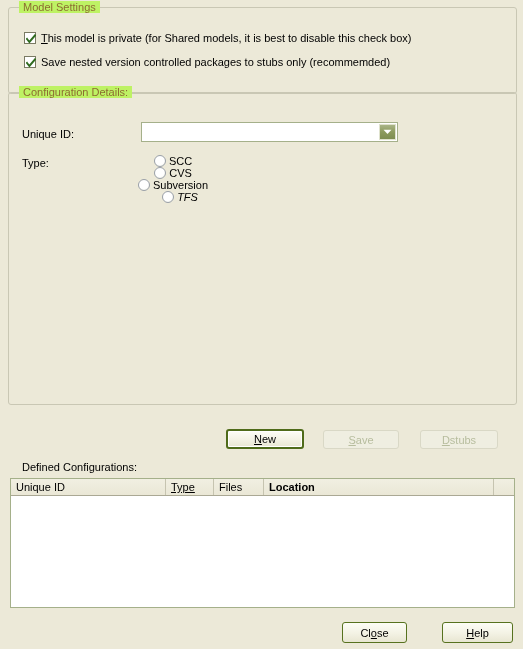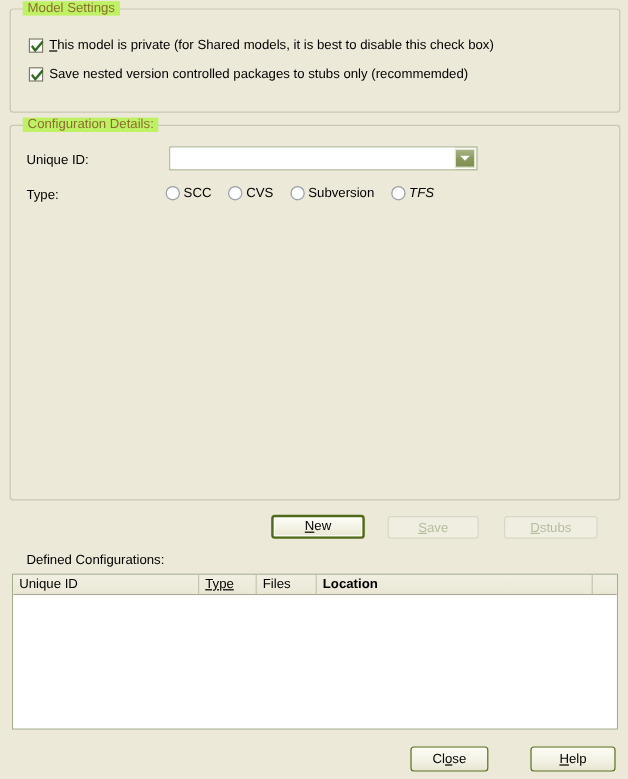--- a/index.html
+++ b/index.html
@@ -96,20 +96,21 @@
     justify-content: center;
   }
   .combo .combo-btn svg { display: block; }
 
   
   .radiorow {
     position: absolute;
     display: flex;
     align-items: center;
     white-space: nowrap;
+    flex-direction: column;
   }
   .radio-item {
     display: flex;
     align-items: center;
     margin-right: 14px;
     white-space: nowrap;
   }
   .rbox {
     width: 12px;
     height: 12px;
@@ -198,21 +199,21 @@
 
 <div class="checkrow" style="left:24px; top:56px;">
   <span class="cbox">
     <svg width="10" height="10" viewBox="0 0 10 10" aria-hidden="true" style="display: block;">
       <path d="M1 5 L3.4 8 L9 1.4" stroke="#2f6b1f" stroke-width="2" fill="none" stroke-linecap="square"></path>
     </svg>
   </span>
   <span class="lbl"><span>Save nested version controlled packages to stubs only (recommemded)</span></span>
 </div>
 
-<div class="groupbox" style="left:8px; top:104px; width:507px; height:311px;">
+<div class="groupbox" style="left:8px; top:92px; width:507px; height:311px;">
   <span class="gb-title">Configuration Details:</span>
 </div>
 
 <span class="plainlabel" style="left:22px; top:128px;">Unique ID:</span>
 
 <div class="combo" style="left:141px; top:122px; width:257px; height:20px;">
   <div class="combo-text" title=""></div>
   <div class="combo-btn">
     <svg width="9" height="6" viewBox="0 0 9 6" aria-hidden="true">
       <path d="M0.5 0.8 L4.5 5 L8.5 0.8 Z" fill="#ffffff"></path>

